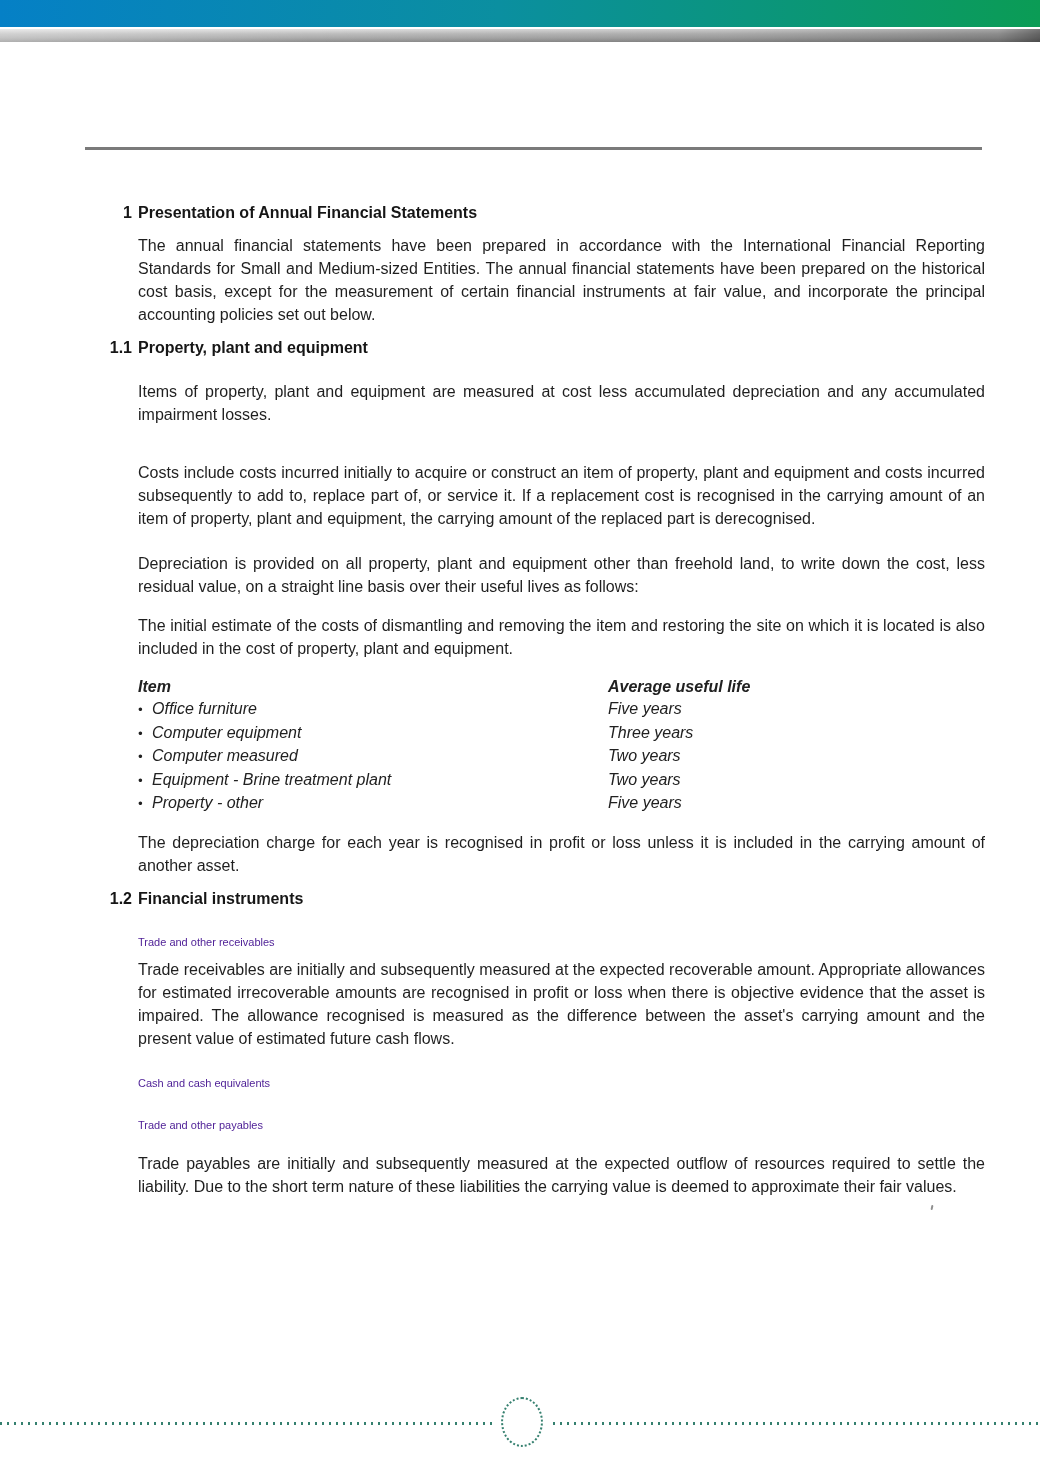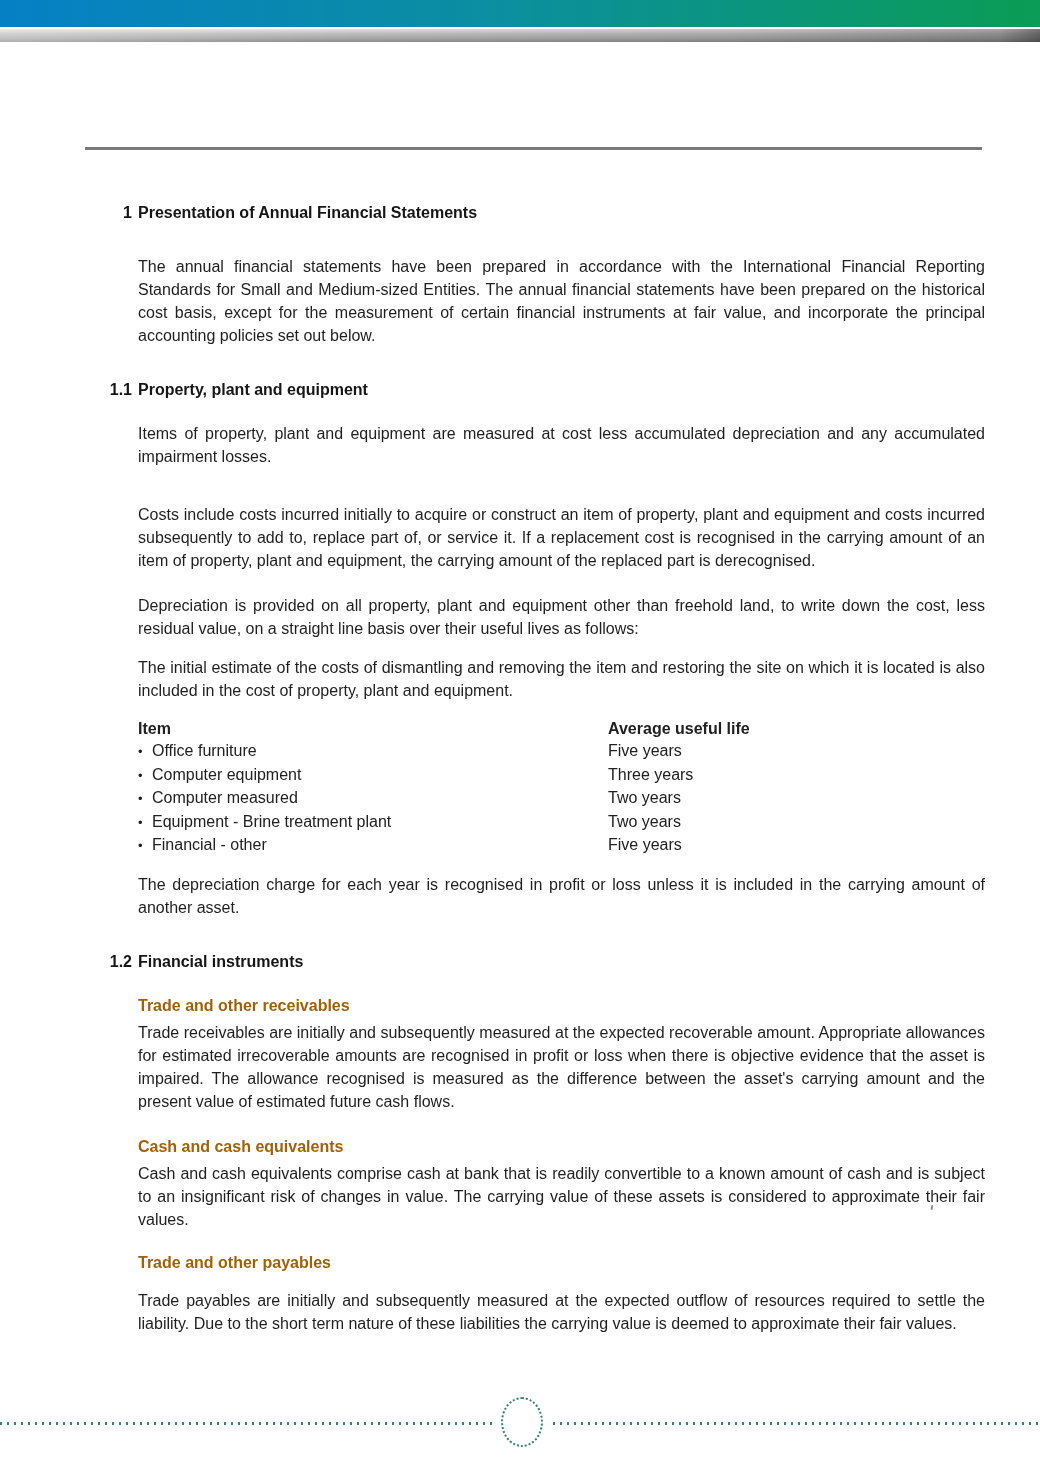--- a/index.html
+++ b/index.html
@@ -36,28 +36,28 @@
     position:absolute; top:0; left:138px; width:847px;
     font-size:16px; line-height:23px;
   }
   .para { text-align:justify; color:#1f1f1f; }
   .sec-head {
     position:relative; font-weight:bold; font-size:16px; line-height:21px; color:#161616;
   }
   .sec-num {
     position:absolute; left:-46px; width:40px; text-align:right; top:0;
   }
-  .sub-head { font-weight:bold; font-size:16px; line-height:21px; color:#a16207; }
+  .sub-head { font-weight:normal; font-size:11px; line-height:21px; color:#4c1d95; }
 
   .mt202{margin-top:202px} .mt41{margin-top:35px} .mt23{margin-top:23px}
-  .mt22{margin-top:22px}  .mt21{margin-top:21px} .mt20{margin-top:32px}
+  .mt22{margin-top:22px}  .mt21{margin-top:21px} .mt20{margin-top:11px}
   .mt19{margin-top:5px}  .mt16{margin-top:16px}
 
   
-  .ul-table { line-height:22.4px; }
+  .ul-table { line-height:22.4px;font-style:italic; }
   .ul-row { display:grid; grid-template-columns:470px 1fr; }
   .ul-row .c1 { display:flex; align-items:baseline; }
   .ul-head { font-weight:bold; }
   .bullet { width:14px; text-align:left; font-size:13px; }
 
   
   .speck {
     position:absolute; top:1205px; left:931px; width:2px; height:5px;
     background:#6b6b6b; border-radius:1px; transform:rotate(12deg); opacity:.75;
   }
@@ -130,38 +130,37 @@
       <div class="ul-row">
         <span class="c1">
             <span class="bullet">•</span>
             <span>Equipment - Brine treatment plant</span>
           </span>
         <span>Two years</span>
       </div>
       <div class="ul-row">
         <span class="c1">
             <span class="bullet">•</span>
-            <span>Financial - other</span>
+            <span>Property - other</span>
           </span>
         <span>Five years</span>
       </div>
     </div>
 
     <p class="para mt16">The depreciation charge for each year is recognised in profit or loss unless it is included in the carrying amount of another asset.</p>
 
     <div class="sec-head mt20">
       <span class="sec-num">1.2</span>
       <span>Financial instruments</span>
     </div>
 
     <div class="sub-head mt23">Trade and other receivables</div>
     <p class="para mt19">Trade receivables are initially and subsequently measured at the expected recoverable amount. Appropriate allowances for estimated irrecoverable amounts are recognised in profit or loss when there is objective evidence that the asset is impaired. The allowance recognised is measured as the difference between the asset's carrying amount and the present value of estimated future cash flows.</p>
 
     <div class="sub-head mt23">Cash and cash equivalents</div>
-    <p class="para mt19">Cash and cash equivalents comprise cash at bank that is readily convertible to a known amount of cash and is subject to an insignificant risk of changes in value. The carrying value of these assets is considered to approximate their fair values.</p>
 
     <div class="sub-head mt21">Trade and other payables</div>
     <p class="para mt16">Trade payables are initially and subsequently measured at the expected outflow of resources required to settle the liability. Due to the short term nature of these liabilities the carrying value is deemed to approximate their fair values.</p>
   </div>
 
   <div class="speck"></div>
 
   <div class="dotted-rule"></div>
   <div class="dotted-circle"></div>
 </div>

